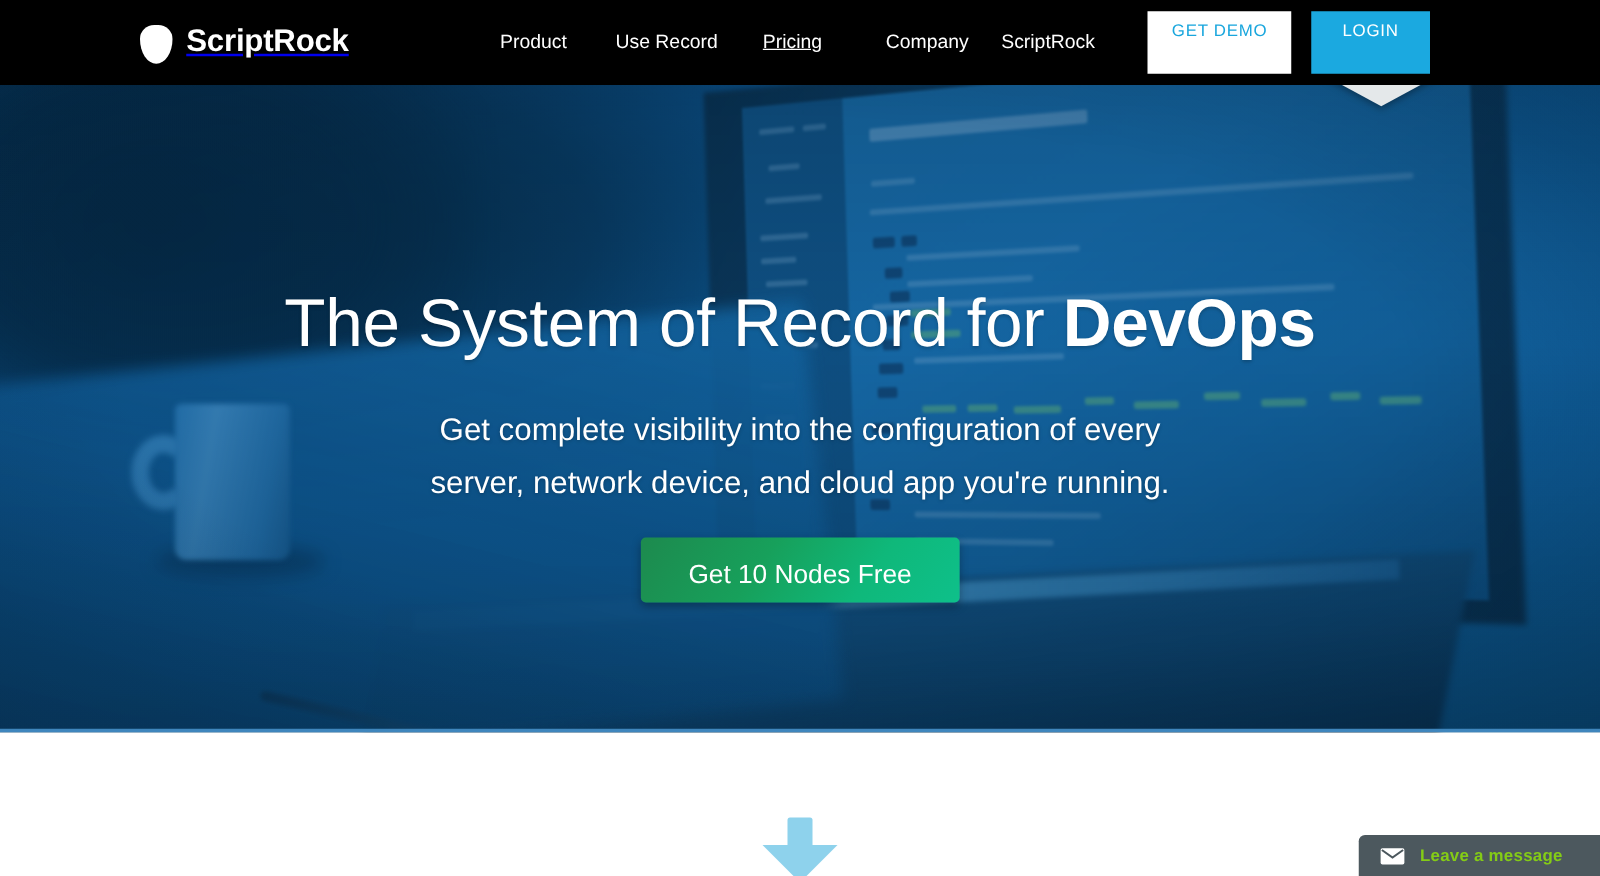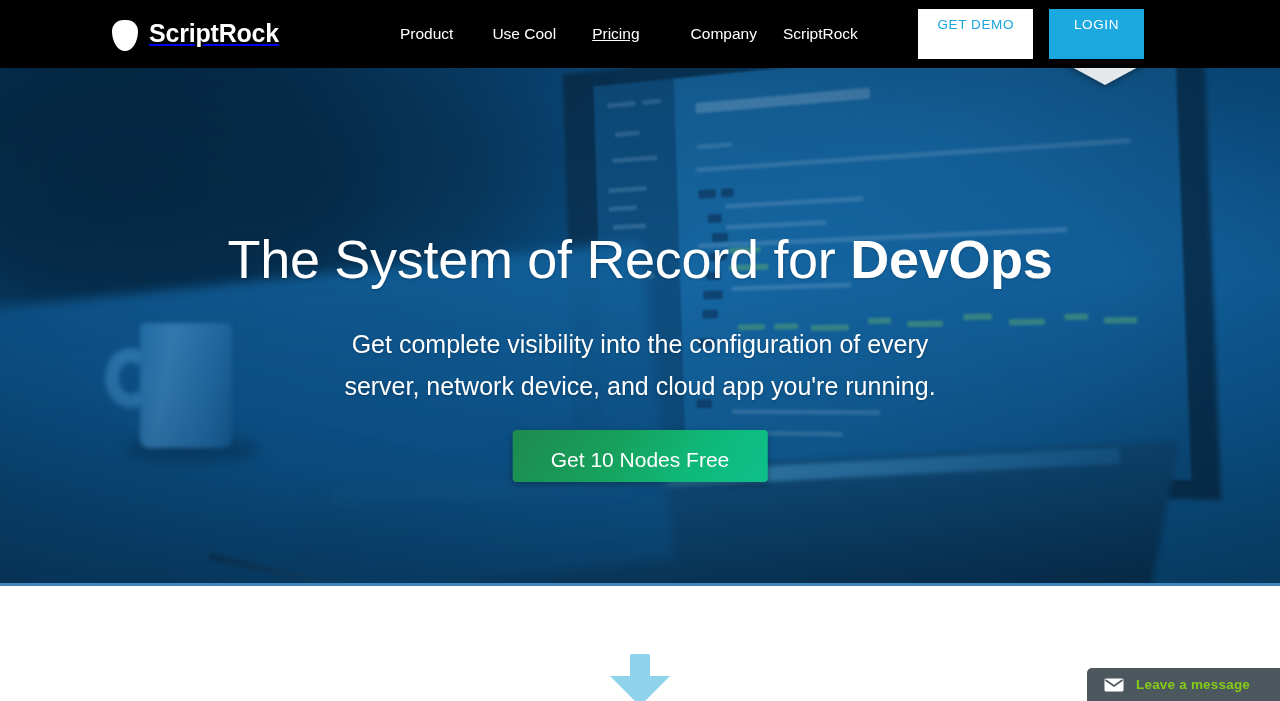--- a/index.html
+++ b/index.html
@@ -230,21 +230,21 @@
 
 <div class="header">
 
   <a class="logo-wrap" href="#">
     <span class="pick"></span>
     <span class="logo-text">ScriptRock</span>
   </a>
 
   <nav class="nav">
     <a href="#">Product</a>
-    <a href="#">Use Cool</a>
+    <a href="#">Use Record</a>
     <a href="#">Pricing</a>
     <a href="#">Company</a>
     <a href="#">ScriptRock</a>
   </nav>
 
   <div class="hdr-btns">
     <a class="btn-demo" href="#">GET DEMO</a>
     <a class="btn-login" href="#">LOGIN</a>
   </div>
 </div>

